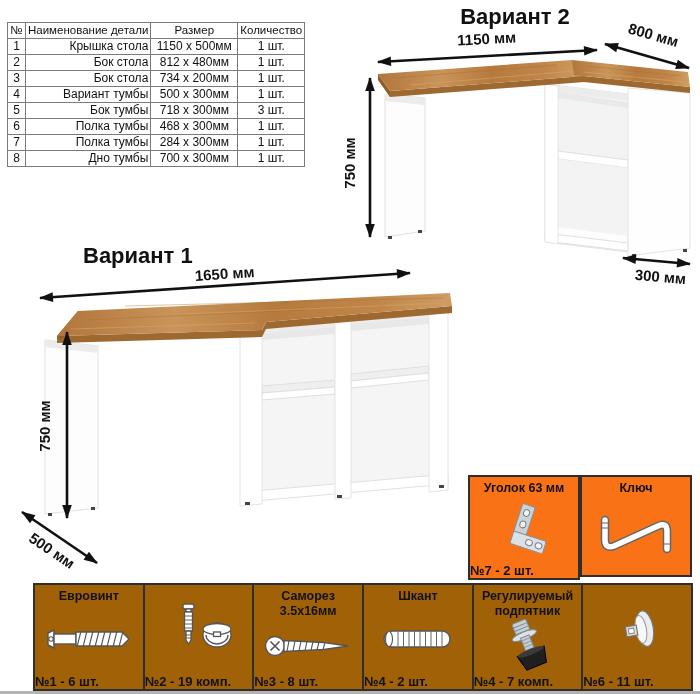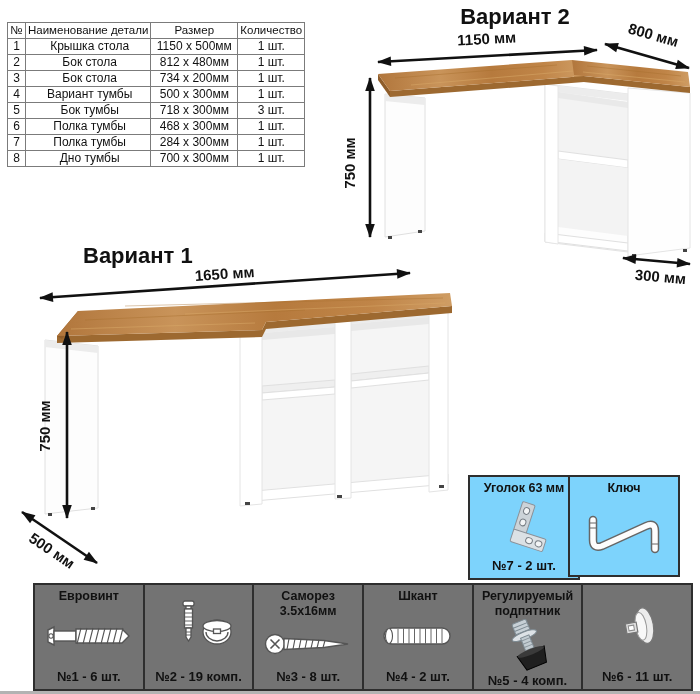--- a/index.html
+++ b/index.html
@@ -3,38 +3,38 @@
 <meta charset="utf-8">
 <style>
   html,body{margin:0;padding:0;background:#fff}
   .sheet{position:relative;width:700px;height:694px;background:#fff;overflow:hidden;
          font-family:"Liberation Sans",sans-serif;color:#111}
   
   .parts{position:absolute;left:7px;top:22px;border-collapse:collapse;table-layout:fixed;background:#fff}
   .parts th,.parts td{border:1px solid #7b7b7b;font-size:12px;color:#111;padding:0 2px;height:15px;
       text-align:center;font-weight:normal;line-height:1.05;white-space:nowrap;overflow:hidden}
   .parts th{font-size:11.5px}
-  .parts td.nm{text-align:center;padding-left:5px}
+  .parts td.nm{text-align:right;padding-left:5px}
   
   svg.diag{position:absolute}
   .v2{left:345px;top:0}
   .v1{left:5px;top:236px}
   svg text{font-weight:bold;fill:#111;font-size:15px;font-family:"Liberation Sans",sans-serif}
   svg text.title{font-size:22px}
   
-  .hwbox{position:absolute;border:2px solid #2e2e2e;background:#7dd3fc;display:flex;flex-direction:column;box-sizing:border-box}
+  .hwbox{position:absolute;border:2px solid #2e2e2e;background:#f97316;display:flex;flex-direction:column;box-sizing:border-box}
   #hw7{left:468px;top:475px;width:112px;height:105px}
-  #hw8{left:568px;top:475px;width:112px;height:102px}
+  #hw8{left:580px;top:475px;width:112px;height:102px}
   .hwrow{position:absolute;left:33px;top:583px;width:660px;height:108px;border:2px solid #2e2e2e;
-         display:flex;background:#737373;box-sizing:border-box}
+         display:flex;background:#a16207;box-sizing:border-box}
   .cell{flex:1 1 0;display:flex;flex-direction:column;min-width:0}
   .cell+.cell{border-left:2px solid #2e2e2e}
   .t{font-weight:bold;font-size:12.5px;text-align:center;padding-top:4px;line-height:1.18;white-space:pre-line;color:#111}
   .ic{flex:1;display:flex;align-items:center;justify-content:center}
-  .c{font-weight:bold;font-size:13px;text-align:center;padding-bottom:5px;color:#111}
+  .c{font-weight:bold;font-size:13px;color:#111}
   .bottom-strip{position:absolute;left:0;right:0;bottom:0;height:3px;background:#b3b3b3}
 </style>
 </head>
 <body>
 
 <div class="sheet">
 
   <table class="parts">
     <colgroup>
         <col style="width:18px">
@@ -339,21 +339,21 @@
             <rect x="39" y="1" width="15" height="13" rx="2" fill="#c7d0d6" stroke="#7d8a92"></rect>
             <path d="M39,5 h15 M39,8.5 h15 M39,12 h15" stroke="#7d8a92" stroke-width="0.9"></path>
             <ellipse cx="46.5" cy="16" rx="13" ry="3.6" fill="#dde2e6" stroke="#7d8a92"></ellipse>
             <rect x="42" y="17" width="9" height="16" fill="#c2ccd2" stroke="#7d8a92"></rect>
             <path d="M42,20 h9 M42,23.5 h9 M42,27 h9 M42,30.5 h9" stroke="#8b959c" stroke-width="0.9"></path>
             <path d="M32,33 h29 l-4,16 h-21 z" fill="#1f1f1f" stroke="#000"></path>
             <ellipse cx="46.5" cy="33.5" rx="14" ry="3" fill="#3a3a3a"></ellipse>
           </g>
         </svg>
       </div>
-      <div class="c">№5 - 4 комп.</div>
+      <div class="c">№4 - 7 комп.</div>
     </div>
 
     <div class="cell">
       <div class="ic">
         <svg width="64" height="52" viewBox="0 0 64 52">
           <g transform="rotate(-10 32 26)">
             <ellipse cx="40" cy="26" rx="8.5" ry="18" fill="#ececec" stroke="#777" stroke-width="1.2"></ellipse>
             <ellipse cx="36" cy="26" rx="5.5" ry="14" fill="#f8f8f8" stroke="#9a9a9a" stroke-width="1"></ellipse>
             <rect x="21" y="21" width="11" height="10" fill="#e0e0e0" stroke="#777" stroke-width="1.2"></rect>
             <rect x="23.5" y="23.5" width="5.5" height="5" fill="#fff" stroke="#8a8a8a" stroke-width="1"></rect>

